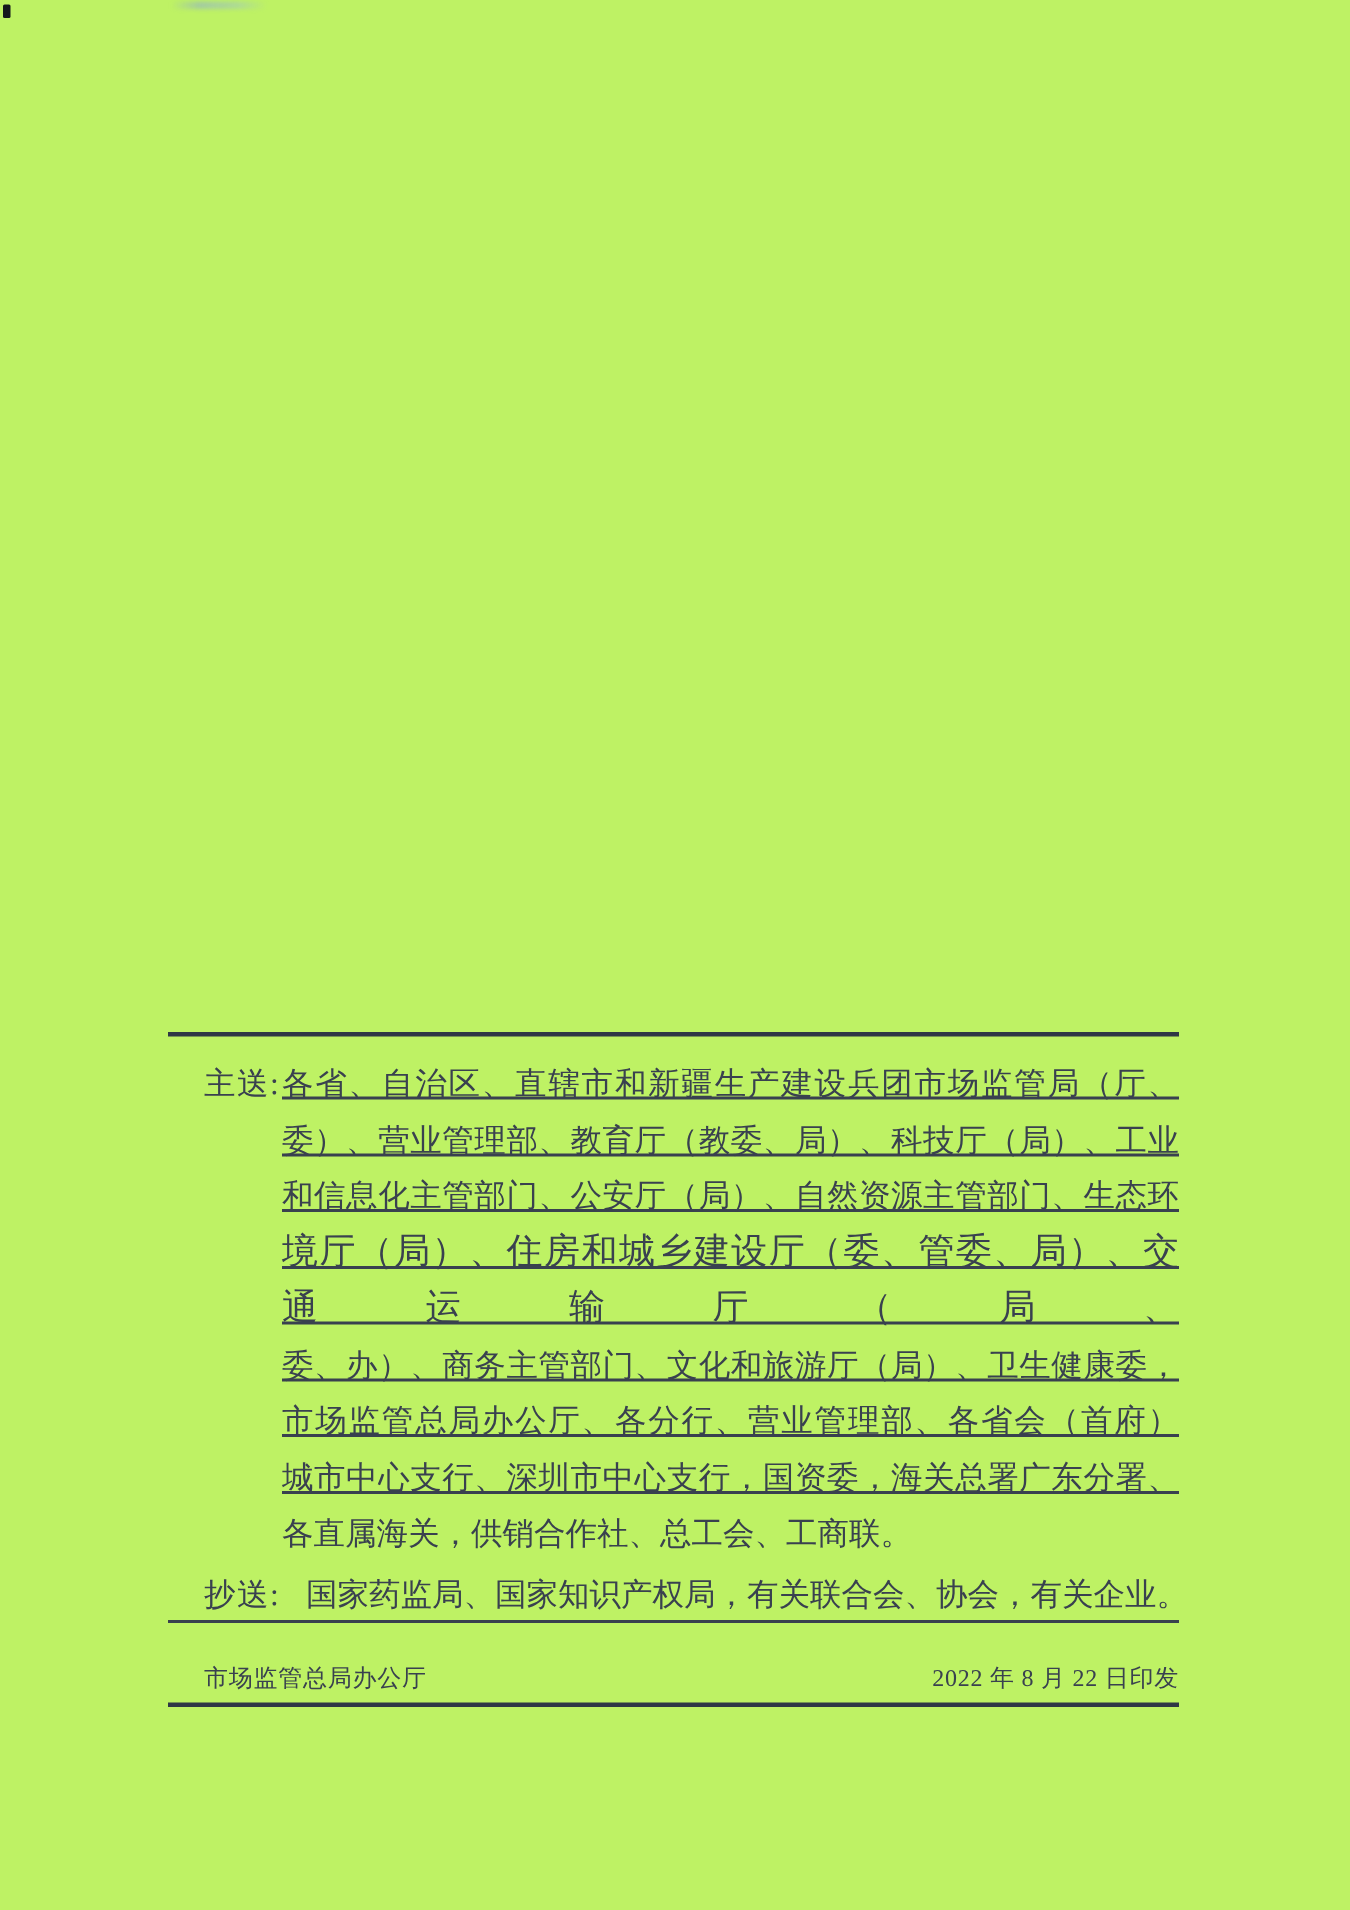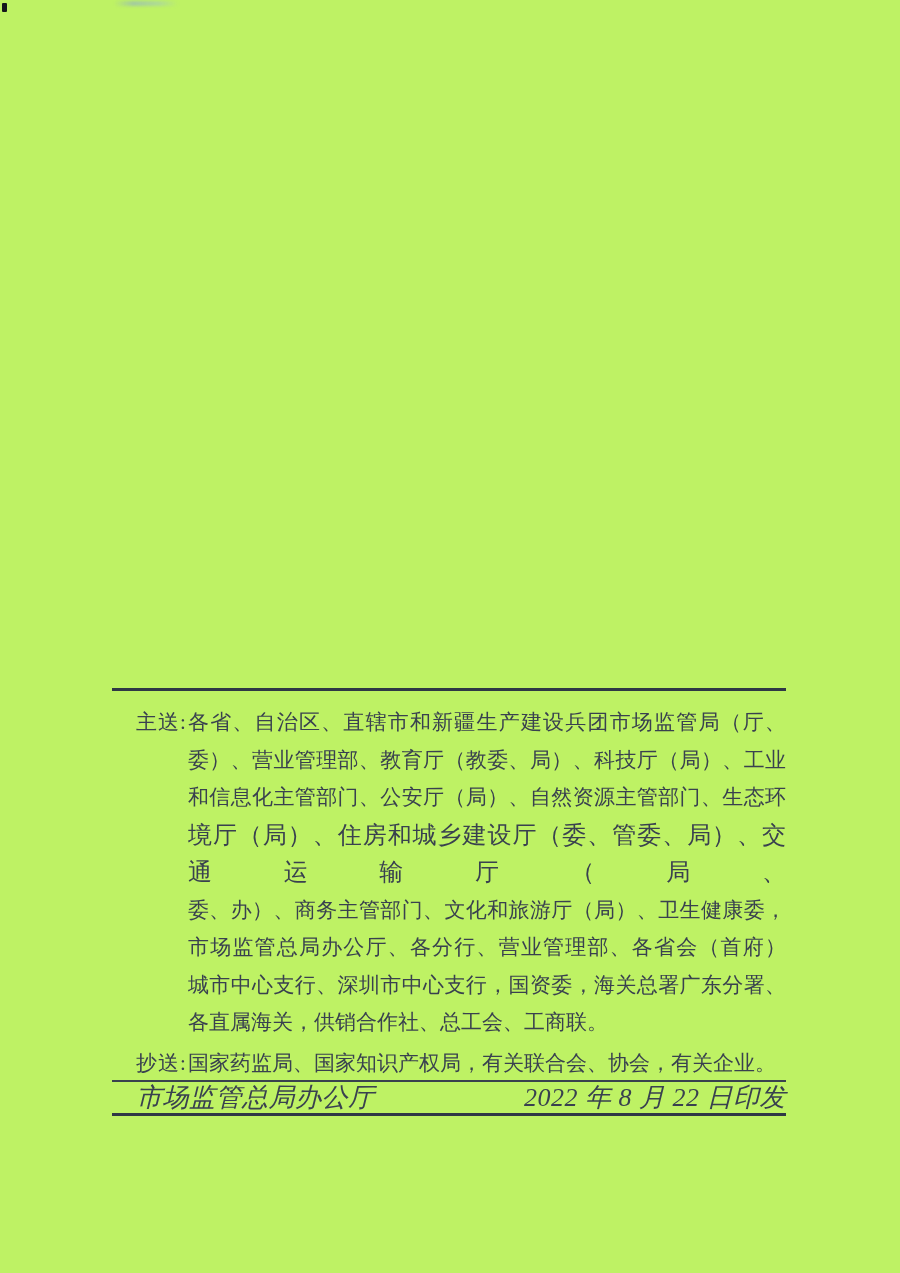--- a/index.html
+++ b/index.html
@@ -35,21 +35,21 @@
     top: 688px;
     width: 674px;
   }
   .rule { width: 100%; background: #2f3845; }
   .rule-top { height: 3px; }
   .rule-mid { height: 2px; margin-top: 2px; background: #39424e; }
   .rule-bottom { height: 3px; margin-top: 1px; }
 
   .dist-row { display: flex; align-items: flex-start; }
   .main-row { margin-top: 13px; }
-  .copy-row { margin-top: 6px; }
+  .copy-row { margin-top: 6px; gap: 16px; }
 
   .dist-label {
     flex: 0 0 76px;
     padding-left: 24px;
     font-size: 21px;
     line-height: 37.5px;
     letter-spacing: 1px;
     white-space: nowrap;
   }
   .copy-row .dist-label { line-height: 30px; }
@@ -59,33 +59,33 @@
     font-size: 21px;
     line-height: 37.5px;
     text-align: left;
     white-space: nowrap;
   }
   .dist-line.jl {
     white-space: normal;
     text-align: justify;
     text-align-last: justify;
     text-justify: inter-character;
+    text-decoration: underline;
   }
   .dist-line.dense { font-size: 24px; }
   .copy-row .dist-line { line-height: 30px; }
 
   .footer-row {
     display: flex;
     justify-content: space-between;
     align-items: baseline;
-    margin-top: 2px;
+    margin-top: 24px;
     padding-left: 24px;
-    font-size: 26px;
+    font-size: 16px;
     line-height: 28px;
-    font-style: italic;
   }
   .footer-issuer { letter-spacing: 0.5px; }
   .footer-date { letter-spacing: 0.5px; }
 </style>
 </head>
 <body>
 
 <div class="page">
 
   <div class="corner-mark"></div>

